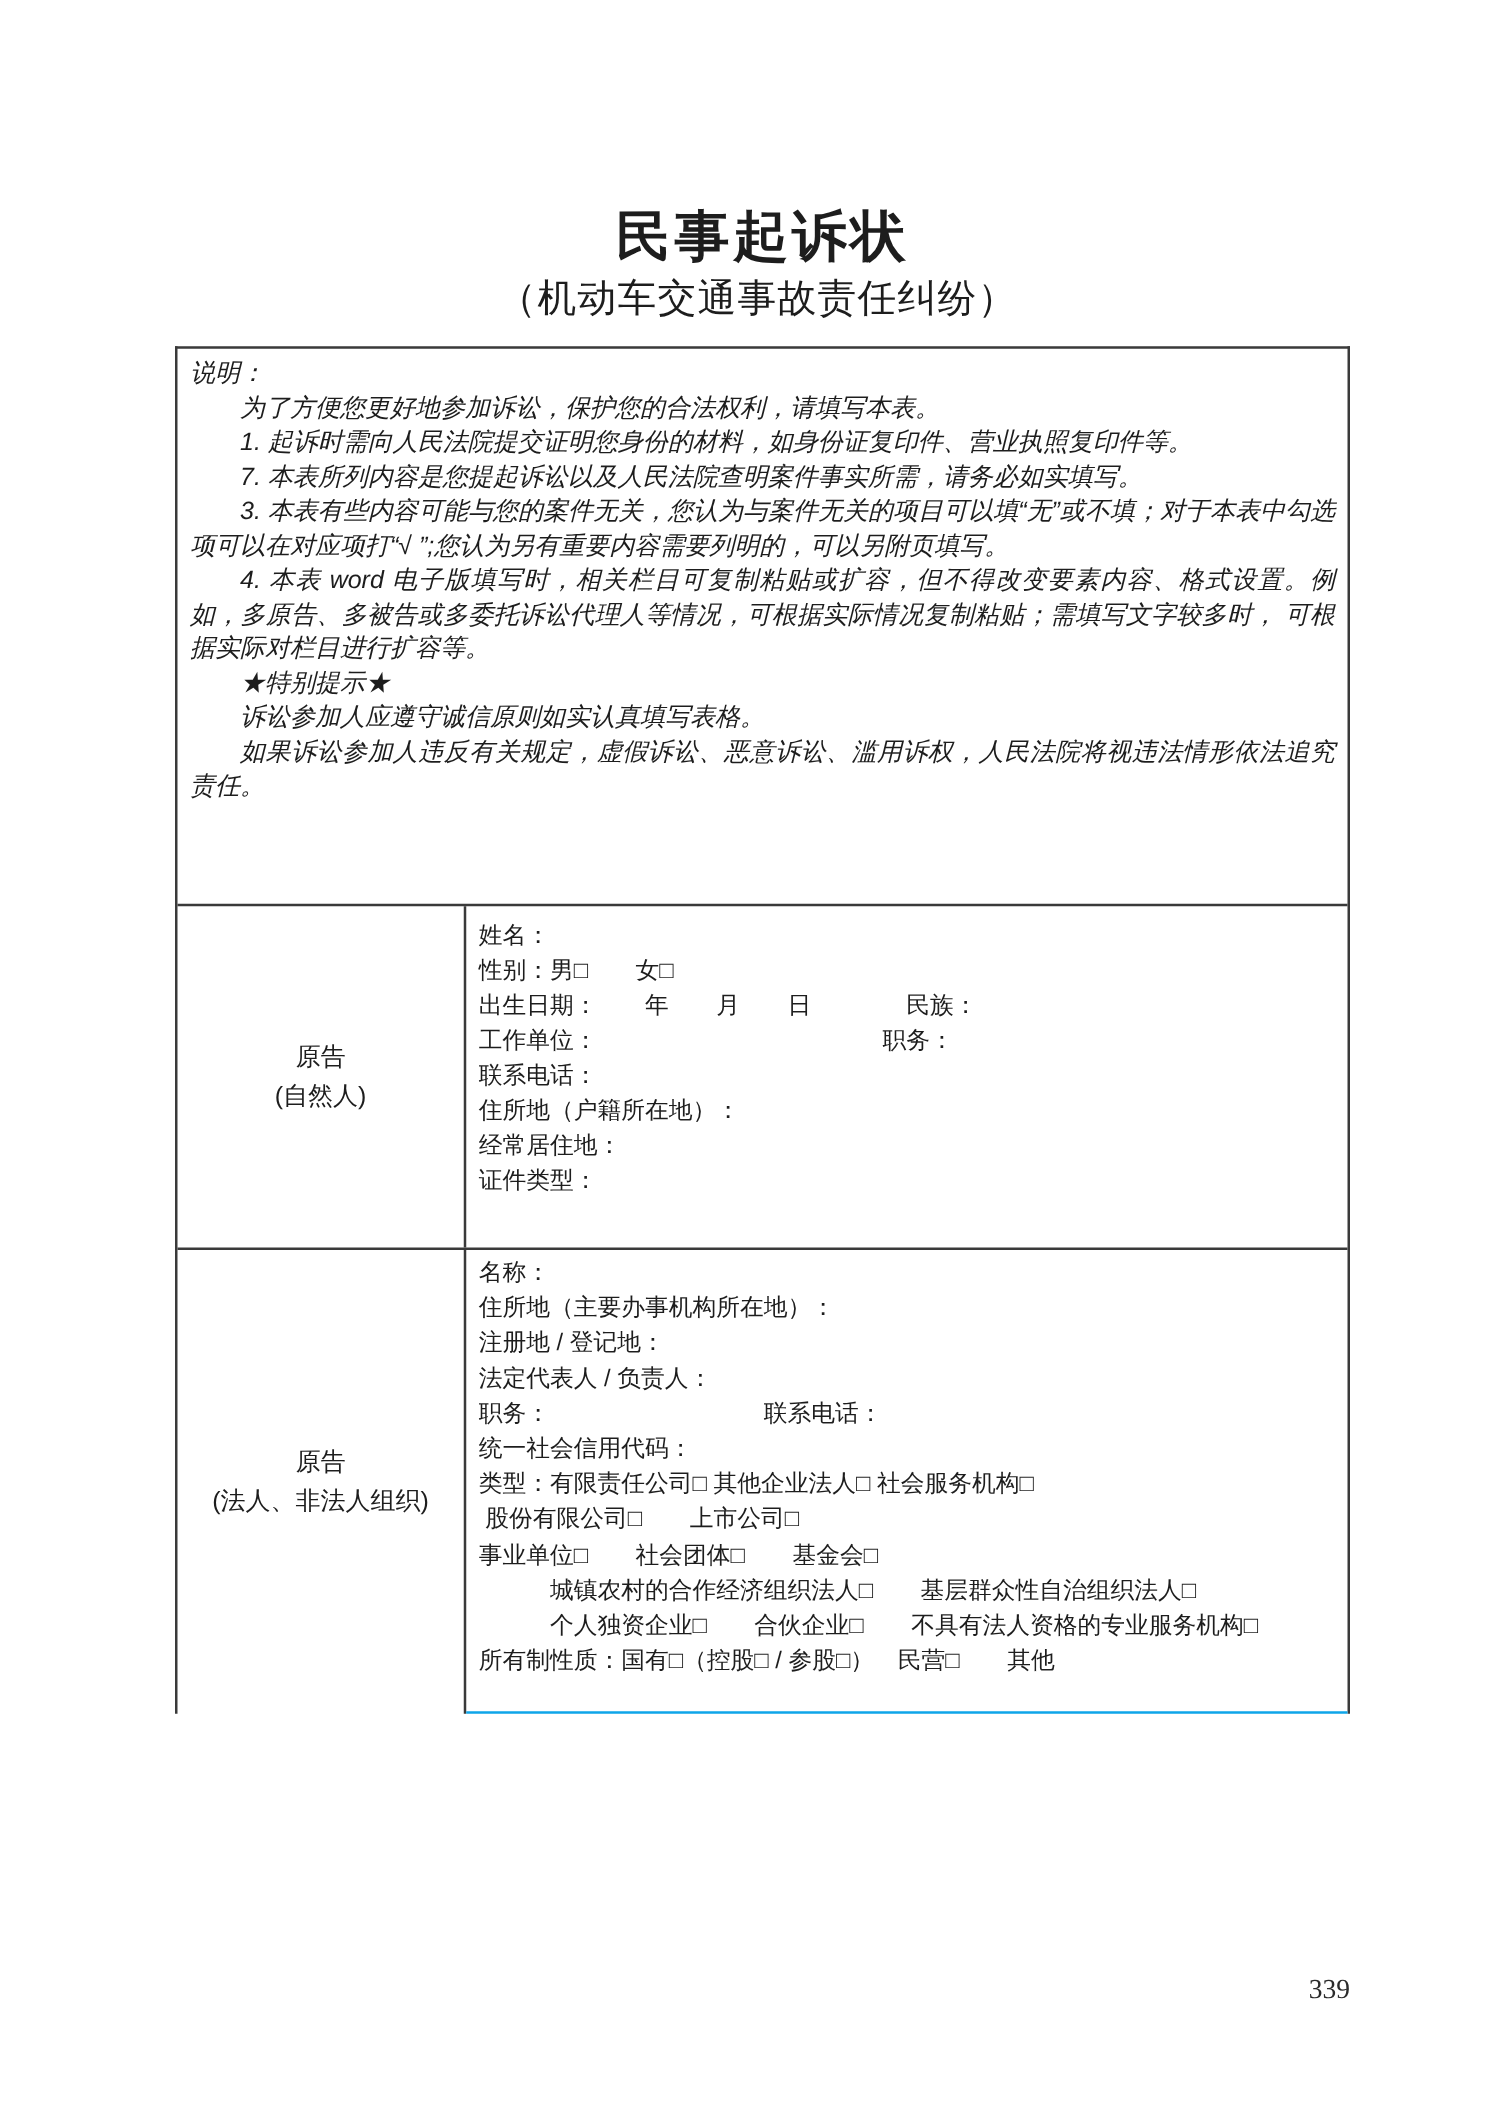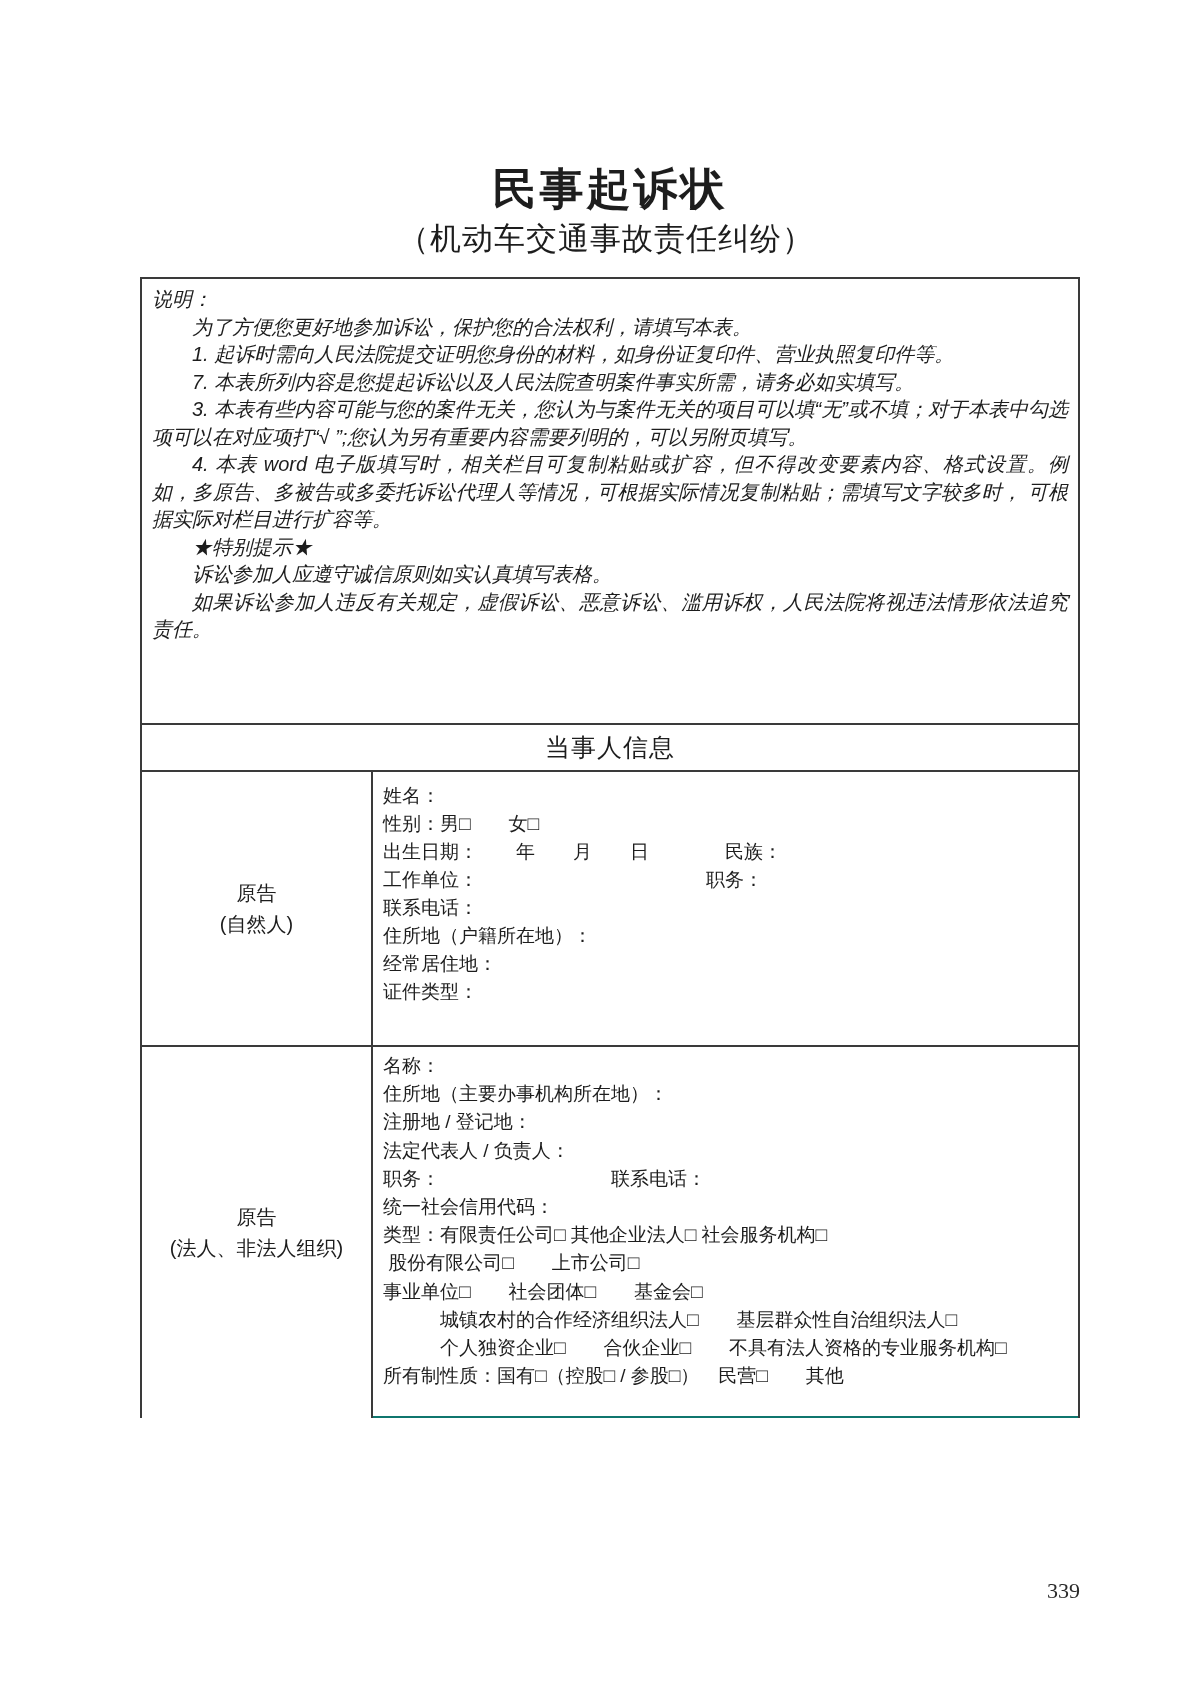--- a/index.html
+++ b/index.html
@@ -44,21 +44,21 @@
   .label-cell {
     flex:0 0 231px; width:231px; border-right:2px solid #3a3a3a; box-sizing:border-box;
     display:flex; flex-direction:column; align-items:center; justify-content:center;
     font-size:20px; line-height:31px; text-align:center;
   }
   .fields-cell { flex:1; box-sizing:border-box; padding:10px 8px 0 10px; overflow:hidden; }
   .fline { font-size:19px; line-height:28px; white-space:pre-wrap; }
 
   .prow1 { height:275px; }
   .prow2 { height:373px; }
-  .prow2 .fields-cell { border-bottom:2px solid #0f766e; padding-top:5px; }
+  .prow2 .fields-cell { border-bottom:2px solid #0ea5e9; padding-top:5px; }
   .prow2 .fline { line-height:28.2px; }
 
   .pageno {
     position:absolute; top:1578px; left:880px; width:200px; text-align:right;
     font-family:"Liberation Serif", serif; font-size:22px; color:#2b2b2b;
   }
 </style>
 </head>
 <body>
 
@@ -74,21 +74,20 @@
       <p class="ind">为了方便您更好地参加诉讼，保护您的合法权利，请填写本表。</p>
       <p class="ind">1. 起诉时需向人民法院提交证明您身份的材料，如身份证复印件、营业执照复印件等。</p>
       <p class="ind">7. 本表所列内容是您提起诉讼以及人民法院查明案件事实所需，请务必如实填写。</p>
       <p class="ind">3. 本表有些内容可能与您的案件无关，您认为与案件无关的项目可以填“无”或不填；对于本表中勾选项可以在对应项打“√ ”;您认为另有重要内容需要列明的，可以另附页填写。</p>
       <p class="ind">4. 本表 word 电子版填写时，相关栏目可复制粘贴或扩容，但不得改变要素内容、格式设置。例 如，多原告、多被告或多委托诉讼代理人等情况，可根据实际情况复制粘贴；需填写文字较多时， 可根据实际对栏目进行扩容等。</p>
       <p class="ind">★特别提示★</p>
       <p class="ind">诉讼参加人应遵守诚信原则如实认真填写表格。</p>
       <p class="ind">如果诉讼参加人违反有关规定，虚假诉讼、恶意诉讼、滥用诉权，人民法院将视违法情形依法追究责任。</p>
     </div>
 
-    <div class="section-header">当事人信息</div>
 
     <div class="prow prow1">
       <div class="label-cell">
         <div>原告</div>
         <div>(自然人)</div>
       </div>
       <div class="fields-cell">
         <div class="fline">姓名：</div>
         <div class="fline">性别：男□　　女□</div>
         <div class="fline">出生日期：　　年　　月　　日　　　　民族：</div>

